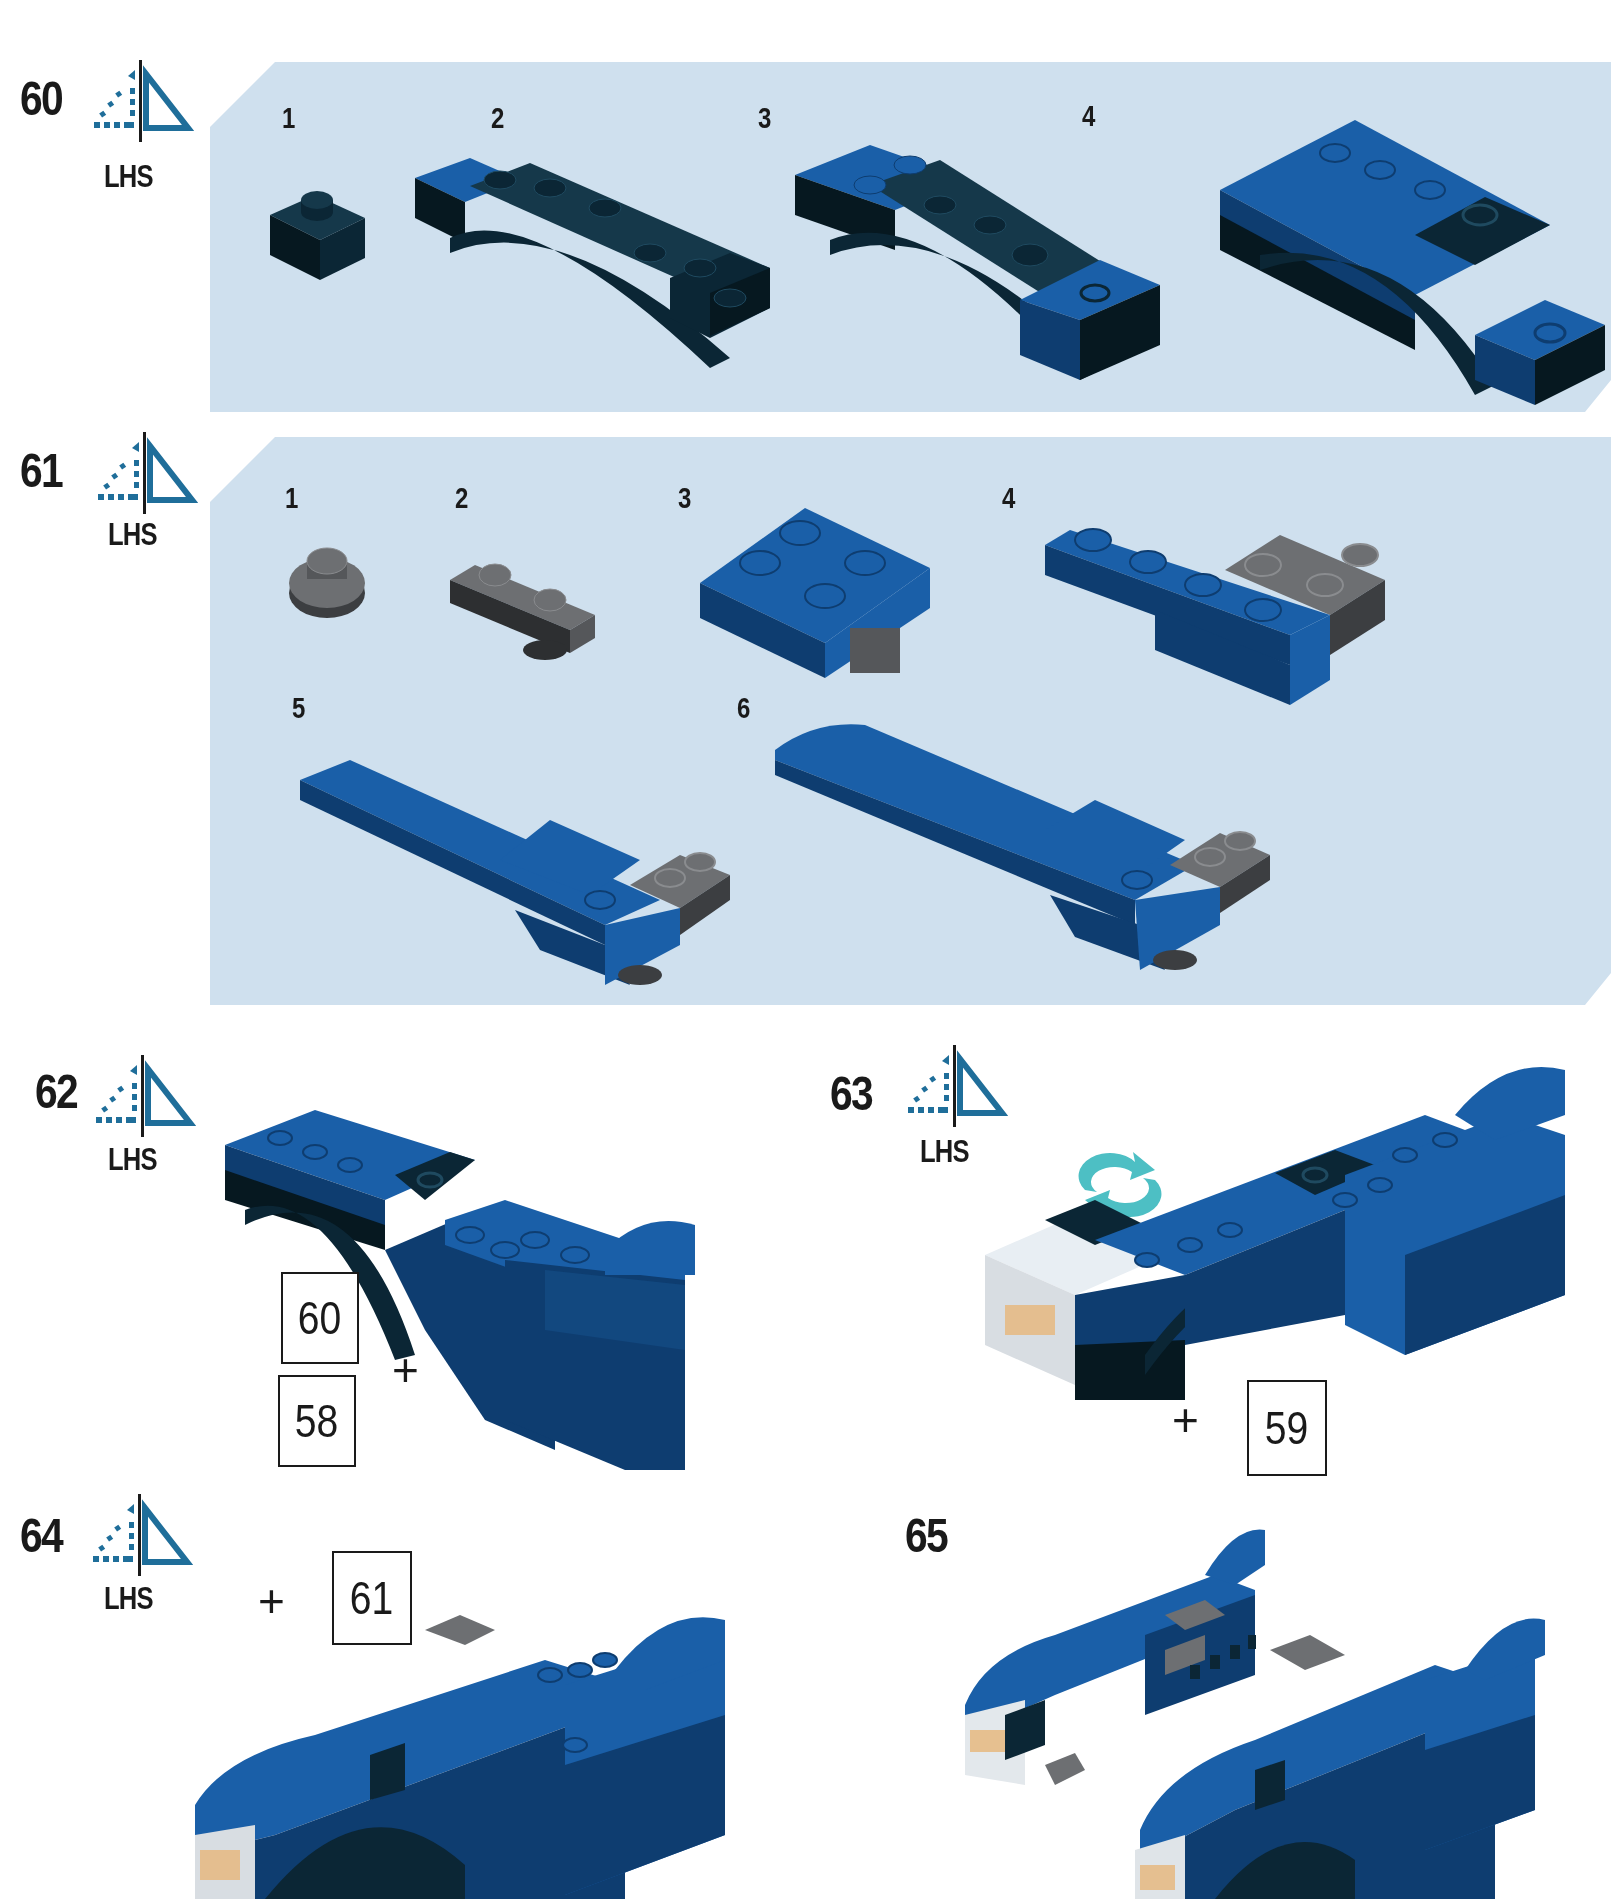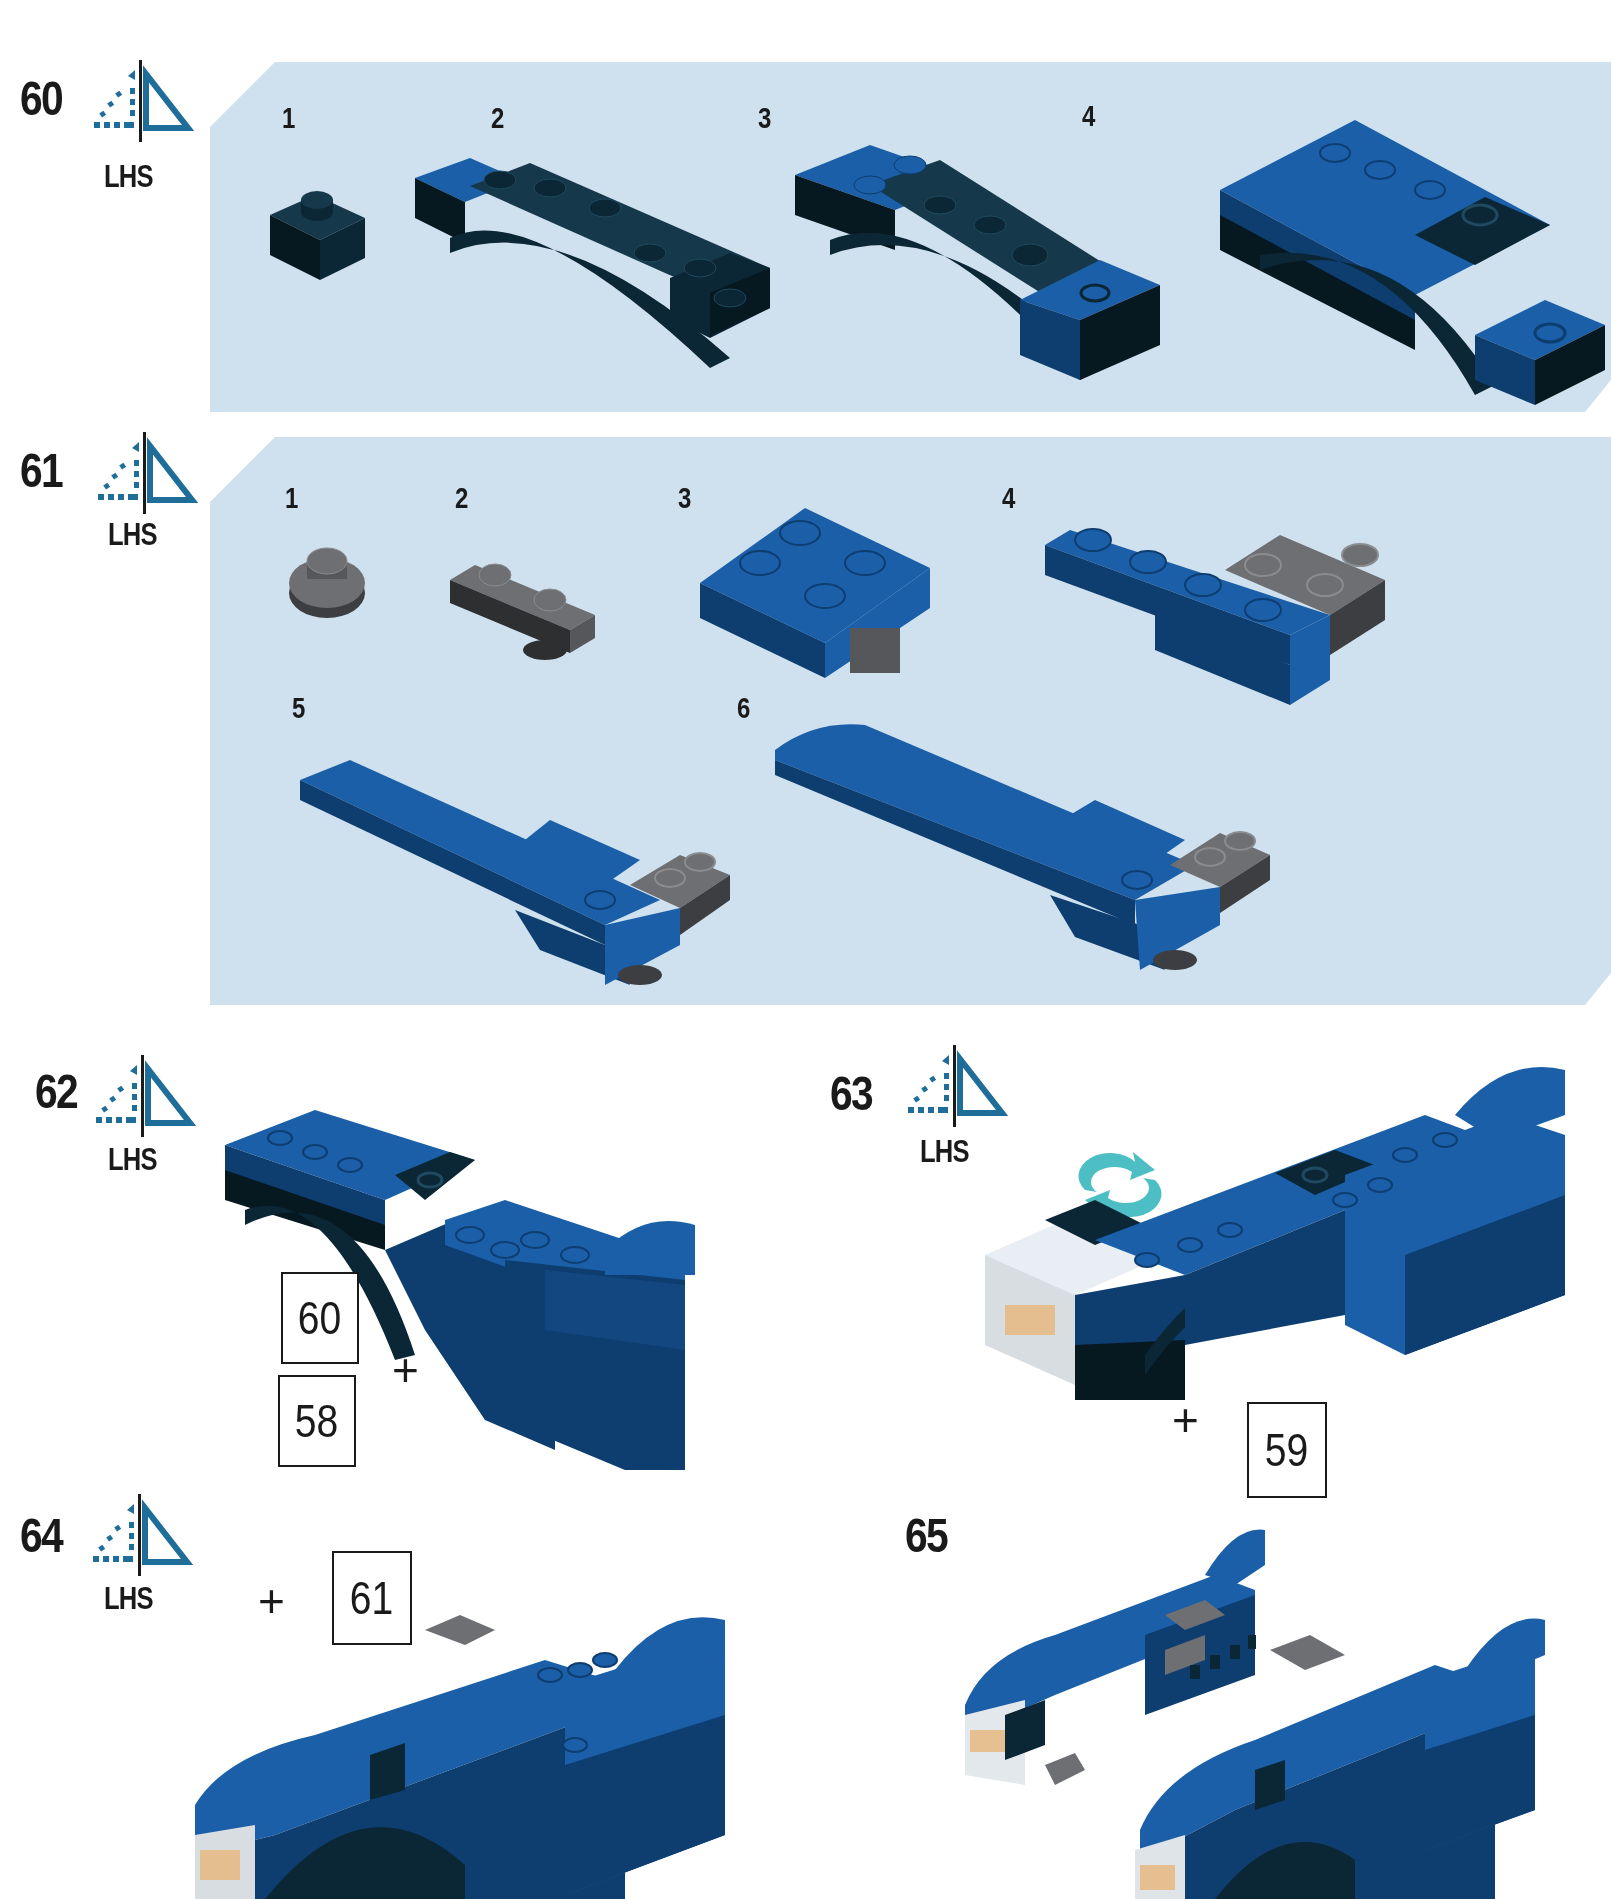--- a/index.html
+++ b/index.html
@@ -318,21 +318,21 @@
       <ellipse cx="205" cy="190" rx="12" ry="7"></ellipse>
       <ellipse cx="245" cy="175" rx="12" ry="7"></ellipse>
     <ellipse cx="360" cy="145" rx="12" ry="7"></ellipse>
       <ellipse cx="395" cy="130" rx="12" ry="7"></ellipse>
       <ellipse cx="420" cy="100" rx="12" ry="7"></ellipse>
       <ellipse cx="460" cy="85" rx="12" ry="7"></ellipse>
   </g>
   <ellipse cx="330" cy="120" rx="12" ry="7" fill="#0b2635" stroke="#1f4a60" stroke-width="3"></ellipse>
 </svg>
 <div class="plus" style="left:1172px;top:1397px;">+</div>
-<div class="ref-box" style="left:1247px;top:1380px;width:76px;height:92px;margin-top:22px;">
+<div class="ref-box" style="left:1247px;top:1380px;width:76px;height:92px;">
     <span>59</span>
   </div>
 
 <div class="step-num" style="left:20px;top:1512px;">64</div>
 <svg class="mirror-icon" style="left:87px;top:1494px;" viewBox="0 0 106 82">
   <g fill="#1f6e9a">
     <rect x="6" y="62" width="6" height="6"></rect>
       <rect x="16" y="62" width="6" height="6"></rect>
       <rect x="26" y="62" width="6" height="6"></rect>
       <rect x="36" y="62" width="6" height="6"></rect>

